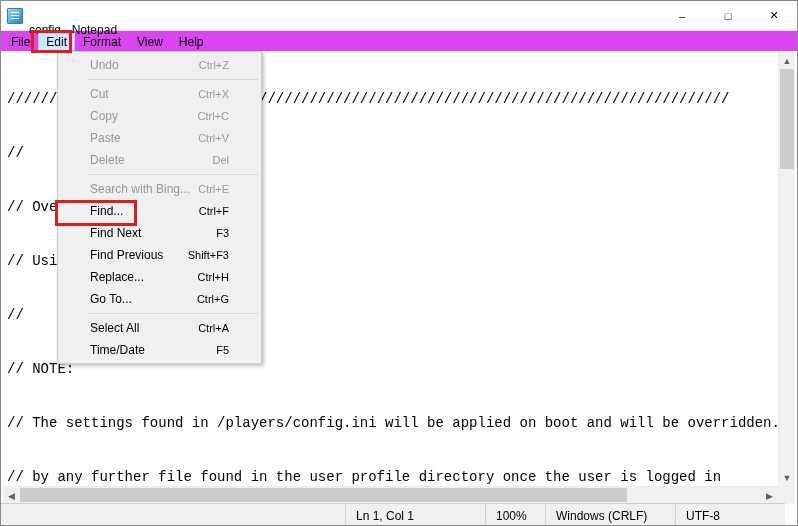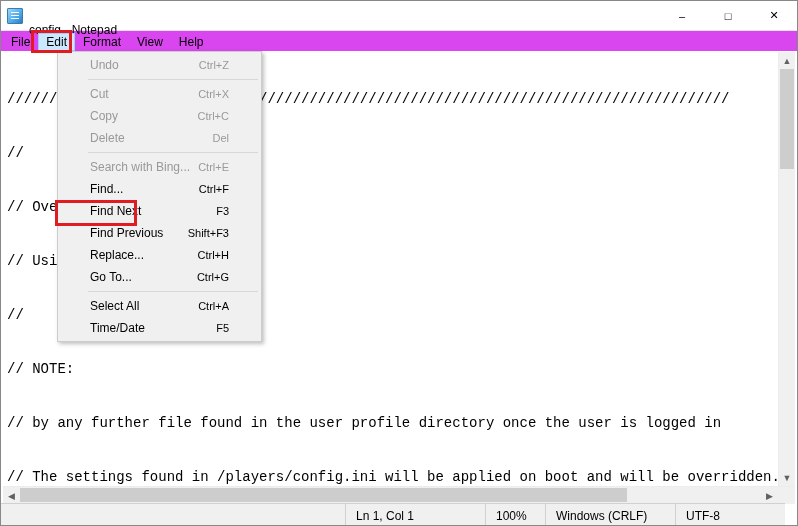--- a/index.html
+++ b/index.html
@@ -173,22 +173,22 @@
   <div class="menuitem">Help</div>
 </div>
 
 <div class="editor">
   <div class="line">//////////////////////////////////////////////////////////////////////////////////////</div>
   <div class="line">//</div>
   <div class="line">// Overwatch Settings</div>
   <div class="line">// Using /players/config.ini</div>
   <div class="line">//</div>
   <div class="line">// NOTE:</div>
+  <div class="line">// The settings found in /players/config.ini will be applied on boot and will be overridden.</div>
   <div class="line">// by any further file found in the user profile directory once the user is logged in</div>
-  <div class="line">// The settings found in /players/config.ini will be applied on boot and will be overridden.</div>
   
   
   
   
   
   
   
   
   
   
@@ -233,20 +233,24 @@
   <div class="ddsep"></div>
   <div class="dditem disabled">
     <span>Cut</span>
     <span class="shortcut">Ctrl+X</span>
   </div>
   <div class="dditem disabled">
     <span>Copy</span>
     <span class="shortcut">Ctrl+C</span>
   </div>
   <div class="dditem disabled">
+    <span>Paste</span>
+    <span class="shortcut">Ctrl+V</span>
+  </div>
+  <div class="dditem disabled">
     <span>Delete</span>
     <span class="shortcut">Del</span>
   </div>
   <div class="ddsep"></div>
   <div class="dditem disabled">
     <span>Search with Bing...</span>
     <span class="shortcut">Ctrl+E</span>
   </div>
   <div class="dditem">
     <span>Find...</span>

